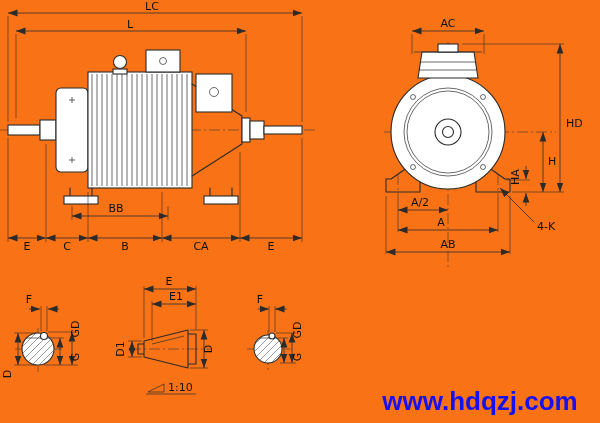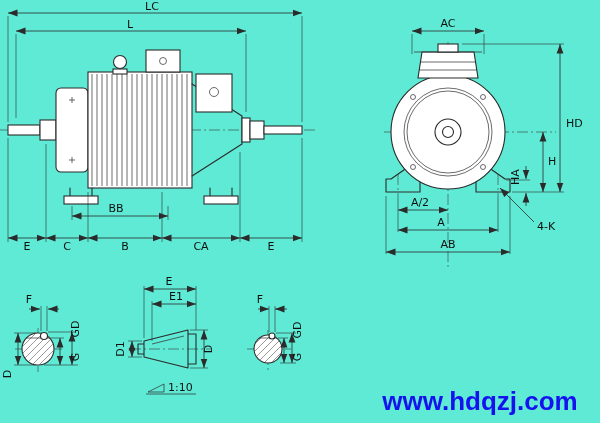--- a/index.html
+++ b/index.html
@@ -1,16 +1,16 @@
 <!DOCTYPE html>
 <html><head>
 <meta charset="utf-8">
 <style>
   html,body{margin:0;padding:0;background:#fff;}
-  .canvas{position:relative;width:600px;height:423px;background:#5eead4;overflow:hidden;
+  .canvas{position:relative;width:600px;height:423px;background:#f97316;overflow:hidden;
           font-family:"DejaVu Sans",sans-serif;}
   svg{display:block;}
   .obj{fill:none;stroke:#2b2b2b;stroke-width:1.1;stroke-linecap:round;stroke-linejoin:round;}
   .objf{fill:#ffffff;stroke:#2b2b2b;stroke-width:1.1;}
   .thin{fill:none;stroke:#2b2b2b;stroke-width:0.7;}
   .dim{fill:none;stroke:#2b2b2b;stroke-width:0.8;}
   .ext{fill:none;stroke:#2b2b2b;stroke-width:0.6;}
   .cl{fill:none;stroke:#3a3a3a;stroke-width:0.6;stroke-dasharray:11 3 2 3;}
   .hatch{stroke:#444;stroke-width:0.55;}
   .lbl{font-size:11px;fill:#111;font-family:"DejaVu Sans",sans-serif;}

